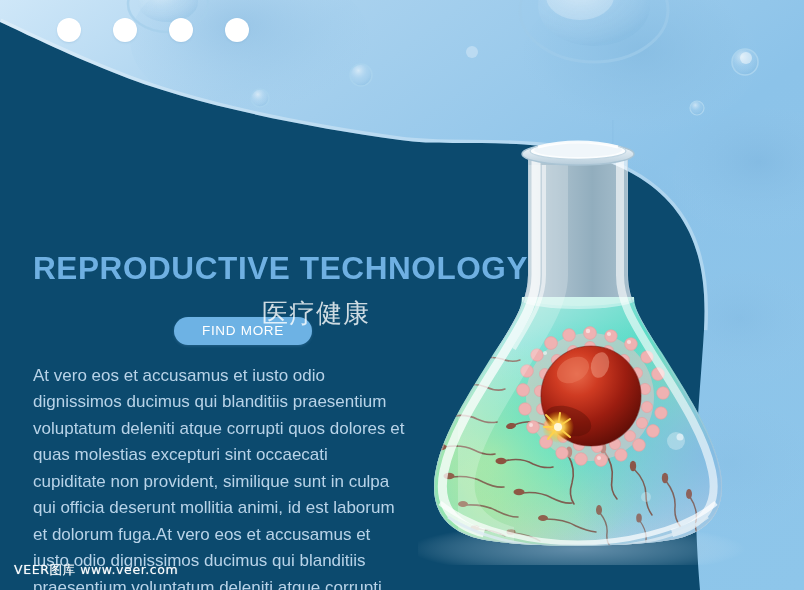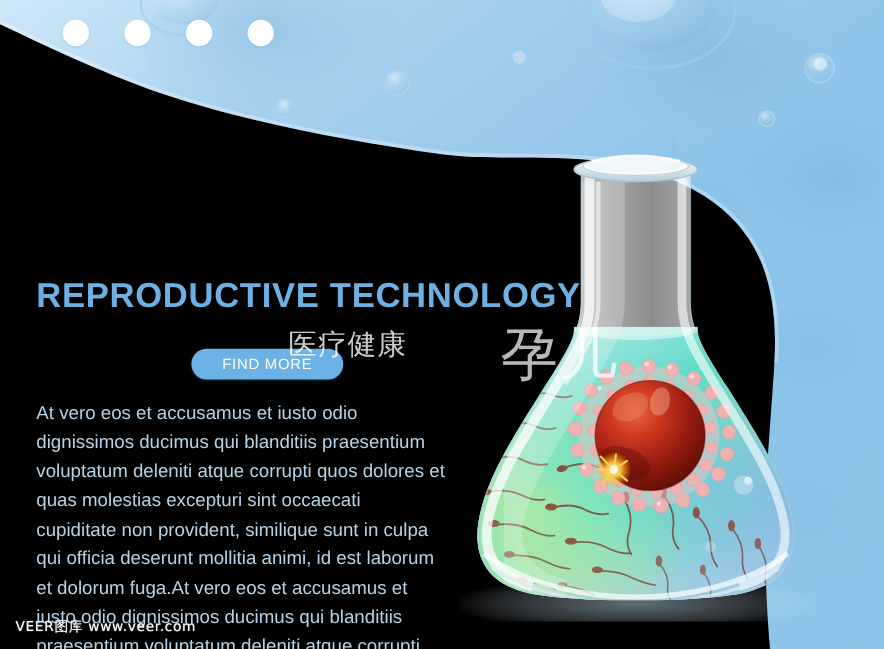--- a/index.html
+++ b/index.html
@@ -6,21 +6,21 @@
   * { margin:0; padding:0; box-sizing:border-box; }
   html, body {
     width:804px; height:590px;
     background:#ffffff;
     font-family:"Liberation Sans", sans-serif;
     overflow:hidden;
   }
   #stage {
     position:relative;
     width:804px; height:590px;
-    background:#000000;
+    background:#0c4a6e;
     overflow:hidden;
   }
 
   
   .wave-layer { position:absolute; inset:0; }
   .wave-layer svg { display:block; width:804px; height:590px; }
 
   
   .nav-dots {
     position:absolute; top:18px; left:57px;
@@ -488,17 +488,16 @@
   </div>
 
   <div class="copy">
     <div class="headline">REPRODUCTIVE TECHNOLOGY</div>
     <div class="cta-wrap">
       <button class="cta">FIND MORE</button>
     </div>
     <p class="body-copy">At vero eos et accusamus et iusto odio dignissimos ducimus qui blanditiis praesentium voluptatum deleniti atque corrupti quos dolores et quas molestias excepturi sint occaecati cupiditate non provident, similique sunt in culpa qui officia deserunt mollitia animi, id est laborum et dolorum fuga.At vero eos et accusamus et iusto odio dignissimos ducimus qui blanditiis praesentium voluptatum deleniti atque corrupti quos dolores et quas molestias excepturi sint occaecati cupiditate non provident, similique sunt in culpa qui officia deserunt mollitia animi, id est laborum et dolorum fuga.At vero eos et accusamus et iusto odio dignissimos ducimus qui blanditiis praesentium</p>
   </div>
 
-  <div class="wm-center">孕儿</div>
   <div class="wm-mid">医疗健康</div>
   <div class="wm-foot">VEER图库 www.veer.com</div>
 
 </div>
 
 </body></html>

